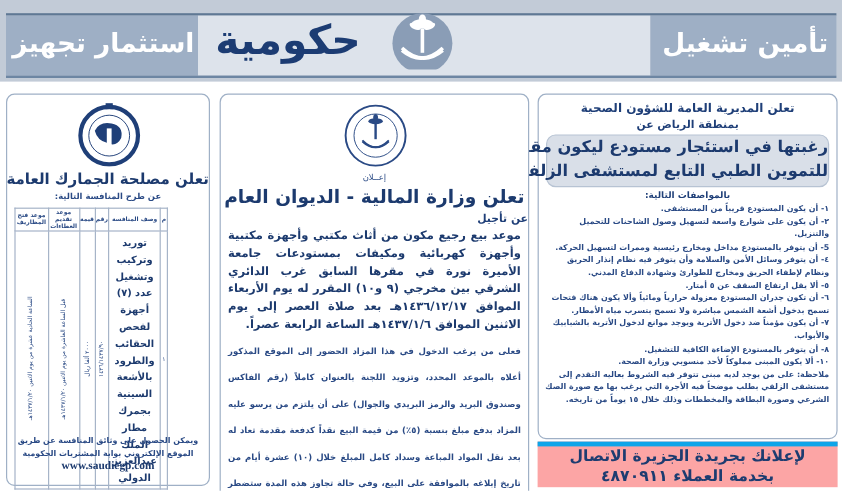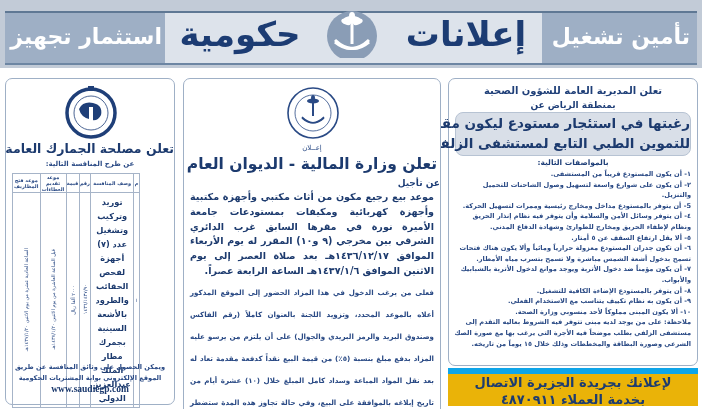--- a/index.html
+++ b/index.html
@@ -30,21 +30,21 @@
 
   
   .pr-head1 { position: absolute; top: 6px; left: 0; width: 100%; text-align: center; font-size: 10px; font-weight: bold; color: #1f3f78; }
   .pr-head2 { position: absolute; top: 21px; left: 0; width: 100%; text-align: center; font-size: 9px; font-weight: bold; color: #1f3f78; }
   .pr-box { position: absolute; top: 33px; left: 6px; width: 236px; height: 44px; background: #d9dfe8; border: 1px solid #b7c3d3; border-radius: 8px; }
   .pr-box div { text-align: center; font-size: 13.5px; font-weight: bold; color: #1c3a6e; line-height: 20px; white-space: nowrap; }
   .pr-sub { position: absolute; top: 79px; left: 0; width: 100%; text-align: center; font-size: 7.5px; font-weight: bold; color: #1f3f78; }
   .pr-list { position: absolute; top: 90px; right: 6px; width: 238px; font-size: 6.6px; line-height: 10.6px; color: #2a4a85; text-align: right; font-weight: bold; }
   .pr-list p { margin: 0; }
 
-  .contact { position: absolute; left: 448px; top: 368px; width: 250px; height: 38px; background: #eab308; border-top: 6px solid #0ea5e9; }
+  .contact { position: absolute; left: 448px; top: 368px; width: 250px; height: 38px; background: #fca5a5; border-top: 4px solid #0ea5e9; }
   .contact div { text-align: center; font-size: 13px; font-weight: bold; color: #1d3c70; line-height: 17px; white-space: nowrap; }
 
   
   .pm-seal { position: absolute; left: 102px; top: 7px; width: 54px; height: 54px; }
   .pm-small { position: absolute; top: 65px; left: 0; width: 100%; text-align: center; font-size: 7px; color: #2a4a85; }
   .pm-title { position: absolute; top: 76px; left: 0; width: 100%; text-align: center; font-size: 15.5px; font-weight: bold; color: #1c3a6e; white-space: nowrap; }
   .pm-sub { position: absolute; top: 99px; left: 0; width: 100%; text-align: right; font-size: 9px; font-weight: bold; color: #1f3f78; }
   .pm-bold { position: absolute; top: 111px; right: 6px; width: 244px; font-size: 9.6px; line-height: 14.8px; font-weight: bold; color: #1c3a6e; text-align: justify; text-align-last: right; }
   .pm-body { position: absolute; top: 203px; right: 6px; width: 244px; font-size: 7.1px; line-height: 22px; color: #2a4a85; font-weight: bold; text-align: justify; text-align-last: right; }
   .pm-body p { margin: 0; }
@@ -68,21 +68,20 @@
   <div class="topband"></div>
   <div class="midline"></div>
   <div class="leftblock"></div>
   <div class="centerblock"></div>
   <div class="rightblock"></div>
   <div class="bottomline"></div>
 
   <div class="side-text side-right">تأمين تشغيل</div>
   <div class="side-text side-left">استثمار تجهيز</div>
   <div class="title-word tw-left">حكومية</div>
-  <div class="title-word tw-right">إعلانات</div>
 
   <svg class="emblem" viewBox="0 0 70 48">
     <circle cx="35" cy="26" r="25" fill="#8a9db6"></circle>
     <g fill="#ffffff">
       <rect x="33.5" y="14" width="3" height="20"></rect>
       <ellipse cx="35" cy="10" rx="9" ry="4"></ellipse>
       <ellipse cx="29" cy="12" rx="5" ry="2.5" transform="rotate(25 29 12)"></ellipse>
       <ellipse cx="41" cy="12" rx="5" ry="2.5" transform="rotate(-25 41 12)"></ellipse>
       <ellipse cx="35" cy="6" rx="3" ry="4"></ellipse>
     </g>
@@ -101,21 +100,20 @@
   <div class="pr-sub">بالمواصفات التالية:</div>
   <div class="pr-list">
     <p>١- أن يكون المستودع قريباً من المستشفى.</p>
     <p>٢- أن يكون على شوارع واسعة لتسهيل وصول الشاحنات للتحميل والتنزيل.</p>
     <p>5- أن يتوفر بالمستودع مداخل ومخارج رئيسية وممرات لتسهيل الحركة.</p>
     <p>٤- أن يتوفر وسائل الأمن والسلامة وأن يتوفر فيه نظام إنذار الحريق ونظام لإطفاء الحريق ومخارج للطوارئ وشهادة الدفاع المدني.</p>
     <p>٥- ألا يقل ارتفاع السقف عن ٥ أمتار.</p>
     <p>٦- أن تكون جدران المستودع معزولة حرارياً ومائياً وألا يكون هناك فتحات تسمح بدخول أشعة الشمس مباشرة ولا تسمح بتسرب مياه الأمطار.</p>
     <p>٧- أن يكون مؤمناً ضد دخول الأتربة ويوجد موانع لدخول الأتربة بالشبابيك والأبواب.</p>
     <p>٨- أن يتوفر بالمستودع الإضاءة الكافية للتشغيل.</p>
-    <p>٩- أن يكون به نظام تكييف يتناسب مع الاستخدام الفعلي.</p>
     <p>١٠- ألا يكون المبنى مملوكاً لأحد منسوبي وزارة الصحة.</p>
     <p>ملاحظة: على من يوجد لديه مبنى تتوفر فيه الشروط بعاليه التقدم إلى مستشفى الزلفي بطلب موضحاً فيه الأجرة التي يرغب بها مع صورة الصك الشرعي وصورة البطاقة والمخططات وذلك خلال ١٥ يوماً من تاريخه.</p>
   </div>
 </div>
 
 <div class="contact">
   <div>لإعلانك بجريدة الجزيرة الاتصال</div>
   <div>بخدمة العملاء ٤٨٧٠٩١١</div>
 </div>
 

